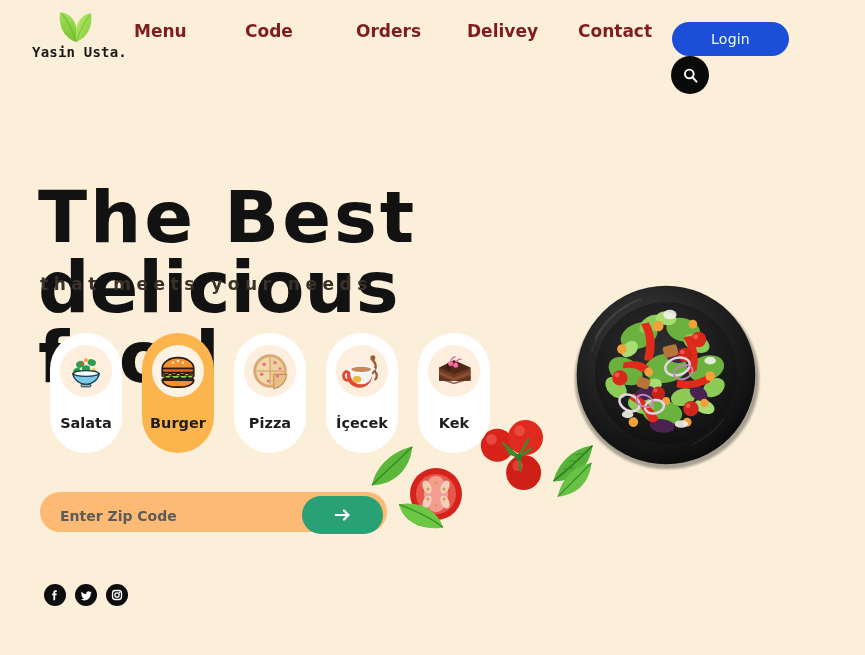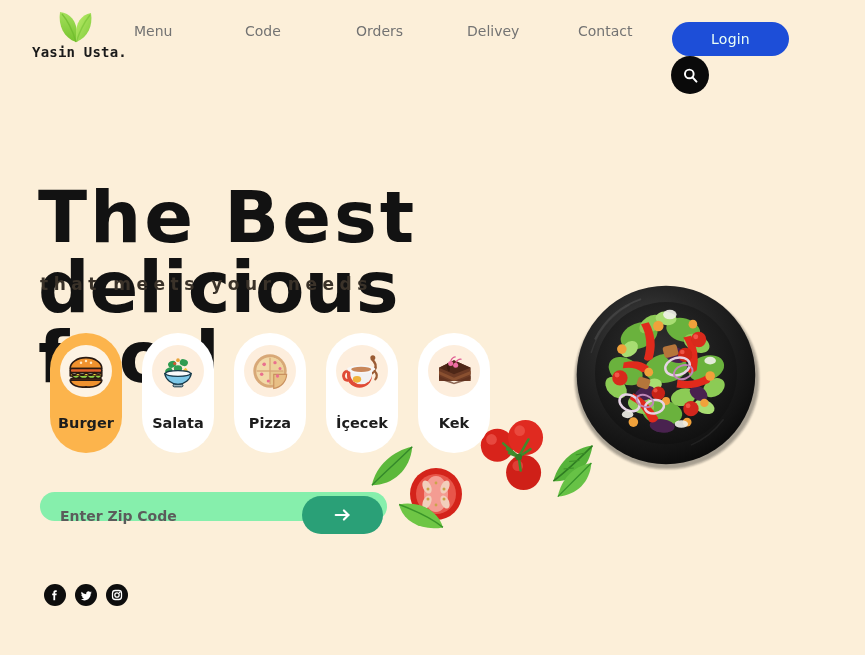--- a/index.html
+++ b/index.html
@@ -19,21 +19,21 @@
   .brand-mark{width:60px;height:44px;margin:0 auto;display:block;}
   .brand-name{
     font-family:"DejaVu Sans Mono", monospace;
     font-size:14px;font-weight:700;color:#1a1a1a;
     letter-spacing:0.2px;margin-top:-2px;white-space:nowrap;
   }
 
   .nav{position:absolute;left:134px;top:21px;display:flex;gap:0;}
   .nav-link{
     font-family:"DejaVu Sans", sans-serif;
-    font-size:14px;font-weight:400;color:#737373;
+    font-size:17px;font-weight:700;color:#7f1d1d;
     text-decoration:none;cursor:pointer;white-space:nowrap;
     display:inline-block;
   }
   .nav-slot{width:111px;}
   .nav-slot:last-child{width:auto;}
 
   .login-btn{
     position:absolute;left:672px;top:22px;width:117px;height:34px;
     background:#1d4ed8;border:none;border-radius:18px;
     color:#eafff6;font-family:"DejaVu Sans",sans-serif;
@@ -79,22 +79,22 @@
   }
   .cat.active .cat-iconwrap{background:#fdf3e4;}
   .cat-label{
     position:absolute;bottom:22px;left:0;right:0;text-align:center;
     font-family:"DejaVu Sans", sans-serif;
     font-size:14.5px;font-weight:700;color:#1d1d1d;white-space:nowrap;
   }
 
   
   .zipform{
-    position:absolute;left:40px;top:492px;width:347px;height:29px;
-    background:#86efac;border-radius:23px;
+    position:absolute;left:40px;top:492px;width:347px;height:40px;
+    background:#fdba74;border-radius:23px;
   }
   .zipinput{
     position:absolute;left:18px;top:0;width:265px;height:46px;
     border:none;outline:none;background:transparent;
     font-family:"DejaVu Sans",sans-serif;
     font-size:14px;font-weight:700;color:#4a4a4a;
   }
   .zipinput::placeholder{color:#5b5b5b;opacity:1;font-weight:700;}
   .zipbtn{
     position:absolute;left:262px;top:4px;width:81px;height:38px;
@@ -338,58 +338,58 @@
     <path d="M46 4 C26 8 8 24 4 44 C26 44 44 28 46 4 Z" fill="#5cb83b"></path>
     <path d="M46 4 C34 16 18 30 4 44" stroke="#34892a" stroke-width="1.5" fill="none"></path>
   </svg>
   <svg class="deco d-basil2" viewBox="0 0 54 42">
     <path d="M4 10 C22 6 44 14 50 34 C28 38 8 28 4 10 Z" fill="#6ec645"></path>
     <path d="M4 10 C20 16 38 24 50 34" stroke="#3a9429" stroke-width="1.5" fill="none"></path>
   </svg>
 
   <div class="cats">
 
-    <div class="cat active">
-      <div class="cat-iconwrap">
-        <svg width="40" height="40" viewBox="0 0 48 48">
-          <path d="M5 21 a19 13 0 0 1 38 0 z" fill="#f0922e" stroke="#2a1a12" stroke-width="2" stroke-linejoin="round"></path>
-          <g fill="#ffe9c4">
-              <circle cx="18" cy="14" r="1.5"></circle>
-              <circle cx="24" cy="12" r="1.5"></circle>
-              <circle cx="30" cy="14" r="1.5"></circle>
-            </g>
-          <rect x="5" y="21" width="38" height="5" rx="2" fill="#e2622b" stroke="#2a1a12" stroke-width="2"></rect>
-          <path d="M5 26 q6 5 9 0 q6 5 10 0 q6 5 10 0 q5 4 9 0 v4 H5 z" fill="#f5d53f" stroke="#2a1a12" stroke-width="1.8" stroke-linejoin="round"></path>
-          <path d="M7 30 q5 6 9 1 q6 6 10 0 q5 6 9 0 q4 5 8 -1" fill="#8fcf45" stroke="#2a1a12" stroke-width="1.8"></path>
-          <path d="M6 33 h36 v2.5 H6 z" fill="#b4472d" stroke="#2a1a12" stroke-width="1.6"></path>
-          <path d="M5 35 h38 a15 9 0 0 1 -19 8 a15 9 0 0 1 -19 -8 z" fill="#f0922e" stroke="#2a1a12" stroke-width="2" stroke-linejoin="round"></path>
-        </svg>
-      </div>
-      <div class="cat-label">Burger</div>
-    </div>
-
     <div class="cat">
       <div class="cat-iconwrap">
         <svg width="40" height="40" viewBox="0 0 48 48">
           <g fill="#2f9c52">
             <ellipse cx="17" cy="16" rx="5" ry="4" transform="rotate(-25 17 16)"></ellipse>
             <ellipse cx="31" cy="14" rx="5" ry="4" transform="rotate(20 31 14)"></ellipse>
             <ellipse cx="24" cy="21" rx="5" ry="4"></ellipse>
             <ellipse cx="13" cy="24" rx="4.5" ry="3.6" transform="rotate(-35 13 24)"></ellipse>
           </g>
           <circle cx="24" cy="11" r="2.2" fill="#e8a33a"></circle>
           <circle cx="20" cy="15" r="1.8" fill="#d9552f"></circle>
           <path d="M33 20 q4 3 2 7 q-4 0 -5 -4 z" fill="#f2c23c"></path>
           <path d="M8 27 h32 a16 16 0 0 1 -16 13 a16 16 0 0 1 -16 -13 z" fill="#7ec8e8" stroke="#16394a" stroke-width="1.6" stroke-linejoin="round"></path>
           <path d="M10 27 q14 -5 28 0 z" fill="#fdfdfd"></path>
           <ellipse cx="24" cy="27" rx="15" ry="3.4" fill="#fafafa" stroke="#16394a" stroke-width="1.5"></ellipse>
           <rect x="18" y="40" width="12" height="3" rx="1.5" fill="#9fb4bd" stroke="#16394a" stroke-width="1.2"></rect>
         </svg>
       </div>
       <div class="cat-label">Salata</div>
+    </div>
+
+    <div class="cat active">
+      <div class="cat-iconwrap">
+        <svg width="40" height="40" viewBox="0 0 48 48">
+          <path d="M5 21 a19 13 0 0 1 38 0 z" fill="#f0922e" stroke="#2a1a12" stroke-width="2" stroke-linejoin="round"></path>
+          <g fill="#ffe9c4">
+              <circle cx="18" cy="14" r="1.5"></circle>
+              <circle cx="24" cy="12" r="1.5"></circle>
+              <circle cx="30" cy="14" r="1.5"></circle>
+            </g>
+          <rect x="5" y="21" width="38" height="5" rx="2" fill="#e2622b" stroke="#2a1a12" stroke-width="2"></rect>
+          <path d="M5 26 q6 5 9 0 q6 5 10 0 q6 5 10 0 q5 4 9 0 v4 H5 z" fill="#f5d53f" stroke="#2a1a12" stroke-width="1.8" stroke-linejoin="round"></path>
+          <path d="M7 30 q5 6 9 1 q6 6 10 0 q5 6 9 0 q4 5 8 -1" fill="#8fcf45" stroke="#2a1a12" stroke-width="1.8"></path>
+          <path d="M6 33 h36 v2.5 H6 z" fill="#b4472d" stroke="#2a1a12" stroke-width="1.6"></path>
+          <path d="M5 35 h38 a15 9 0 0 1 -19 8 a15 9 0 0 1 -19 -8 z" fill="#f0922e" stroke="#2a1a12" stroke-width="2" stroke-linejoin="round"></path>
+        </svg>
+      </div>
+      <div class="cat-label">Burger</div>
     </div>
 
     <div class="cat">
       <div class="cat-iconwrap">
         <svg width="40" height="40" viewBox="0 0 48 48">
           <circle cx="24" cy="24" r="20" fill="#d8a877"></circle>
           <circle cx="24" cy="24" r="16.5" fill="#f2d9a8"></circle>
           <path d="M24 24 L24 7.5 A16.5 16.5 0 0 1 40.5 24 Z" fill="#eed29c"></path>
           <path d="M24 24 L40.5 24 A16.5 16.5 0 0 1 24 40.5 Z" fill="#e8c98f"></path>
           <g stroke="#d8a877" stroke-width="1.6">

